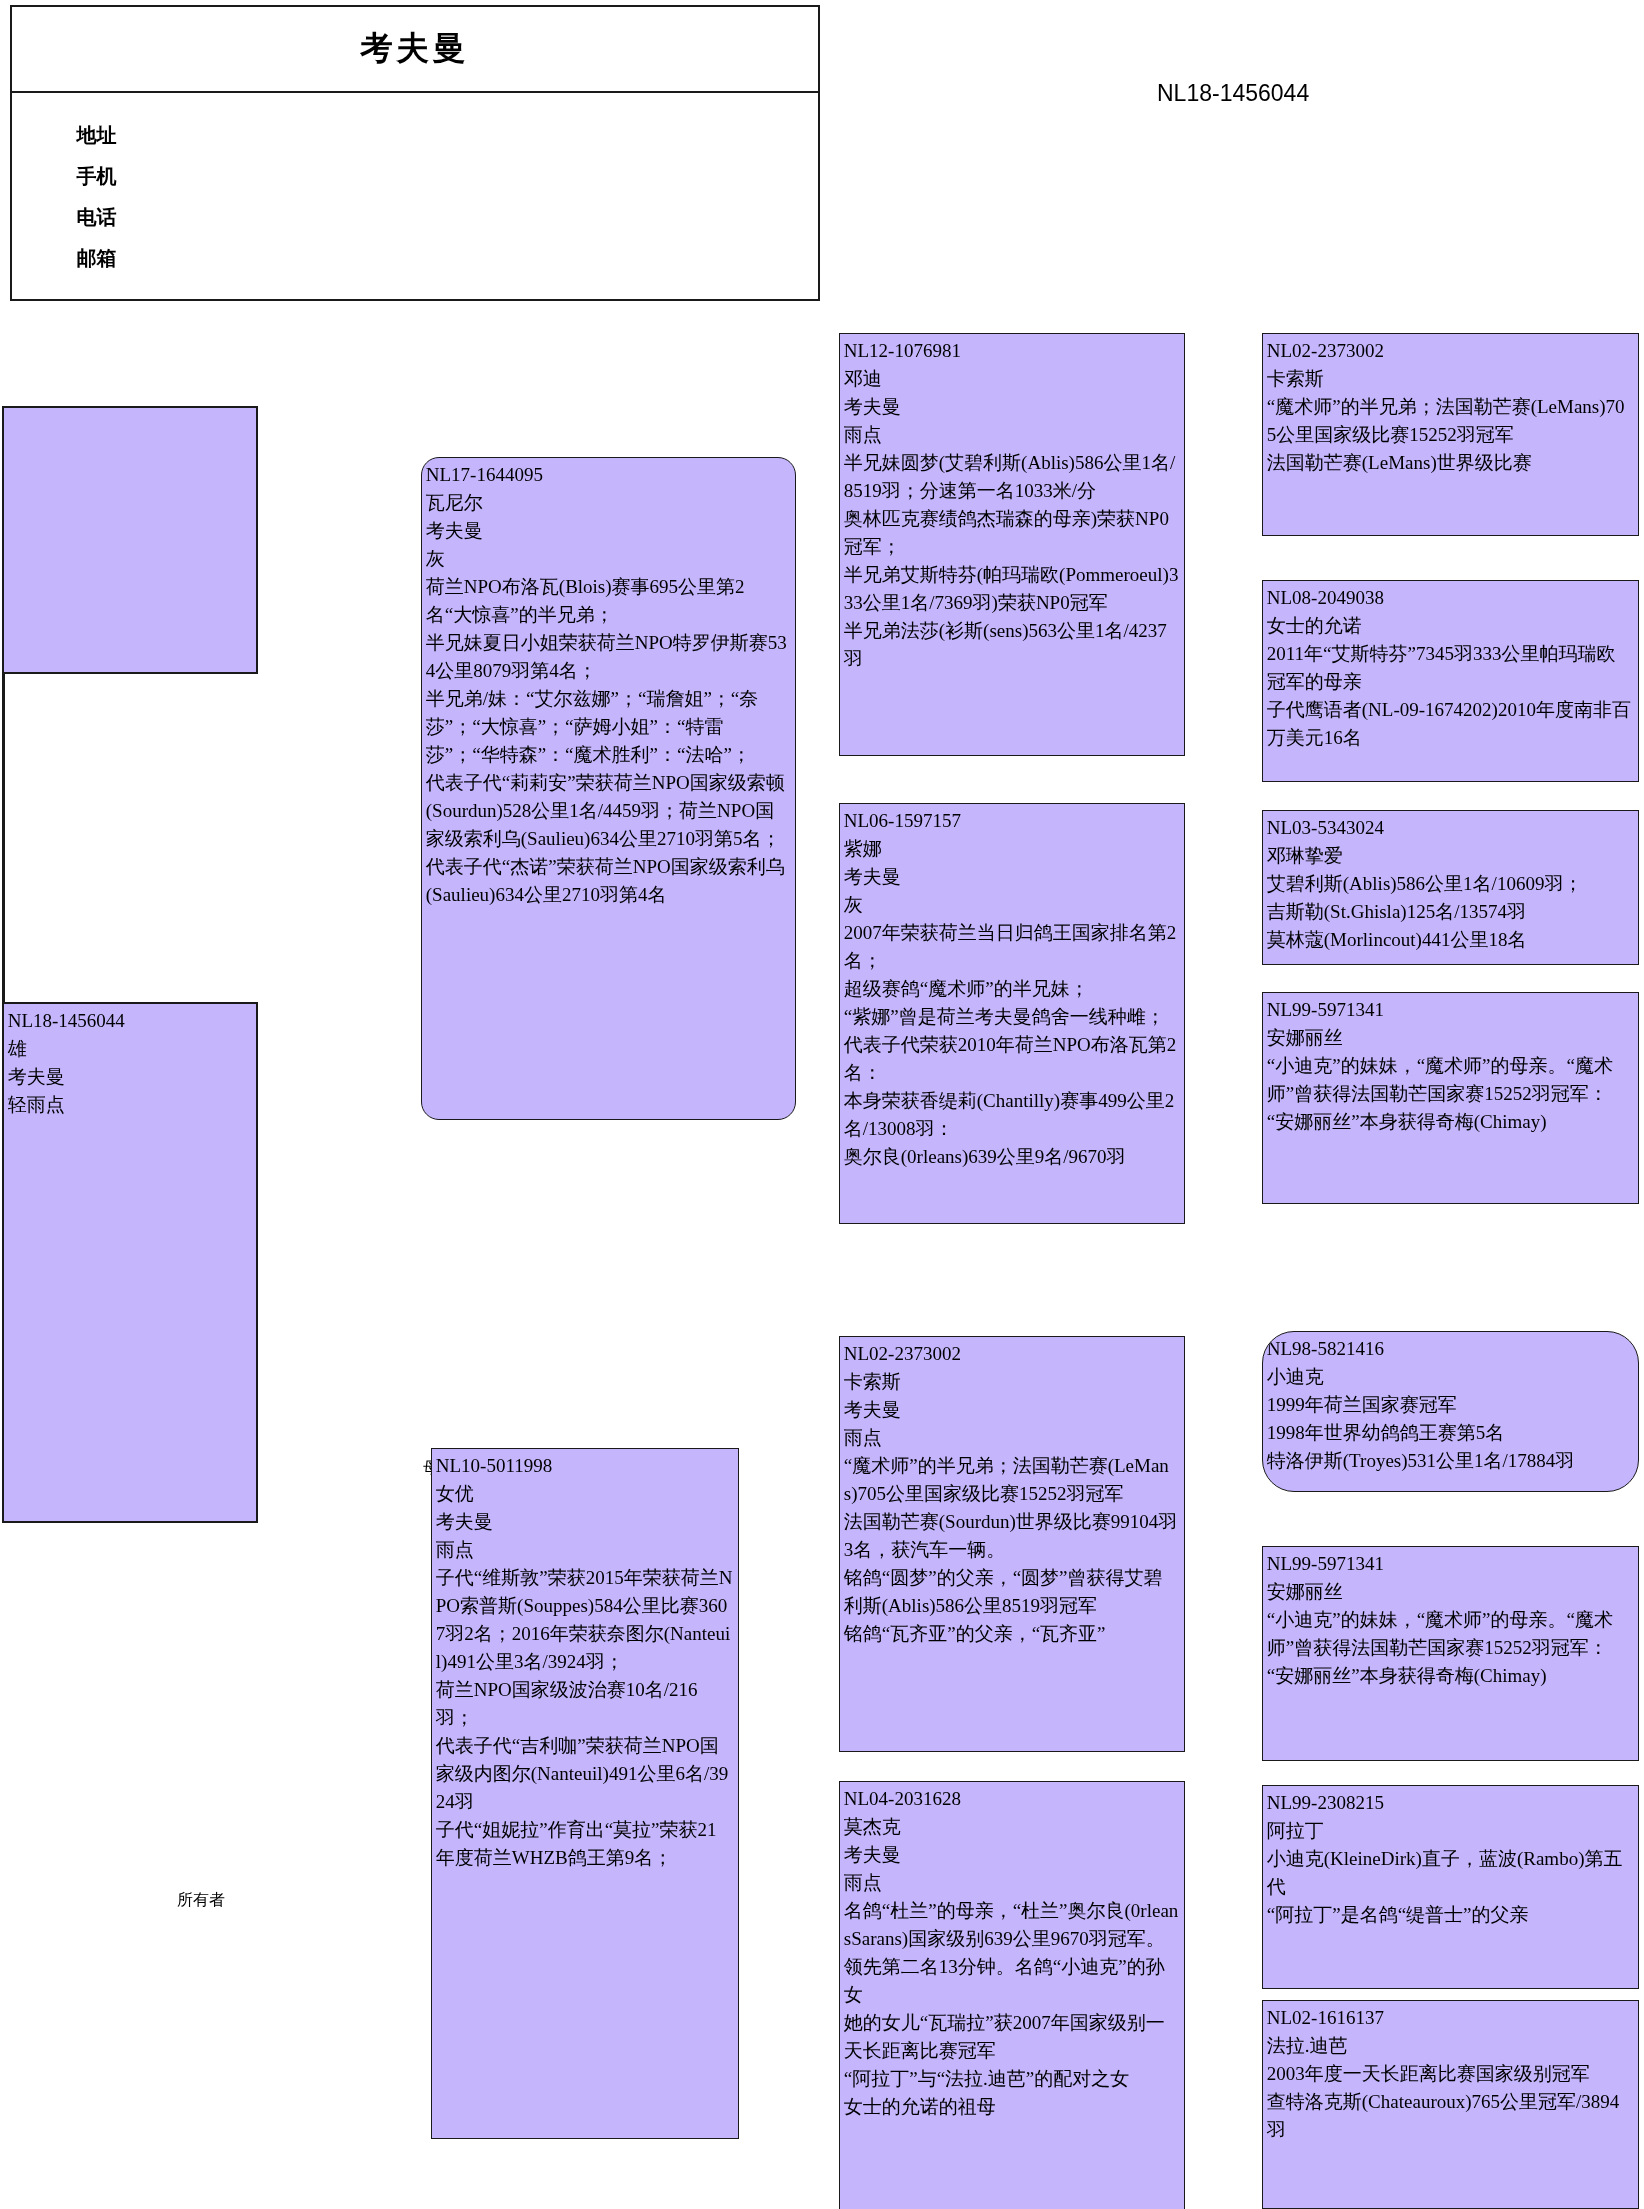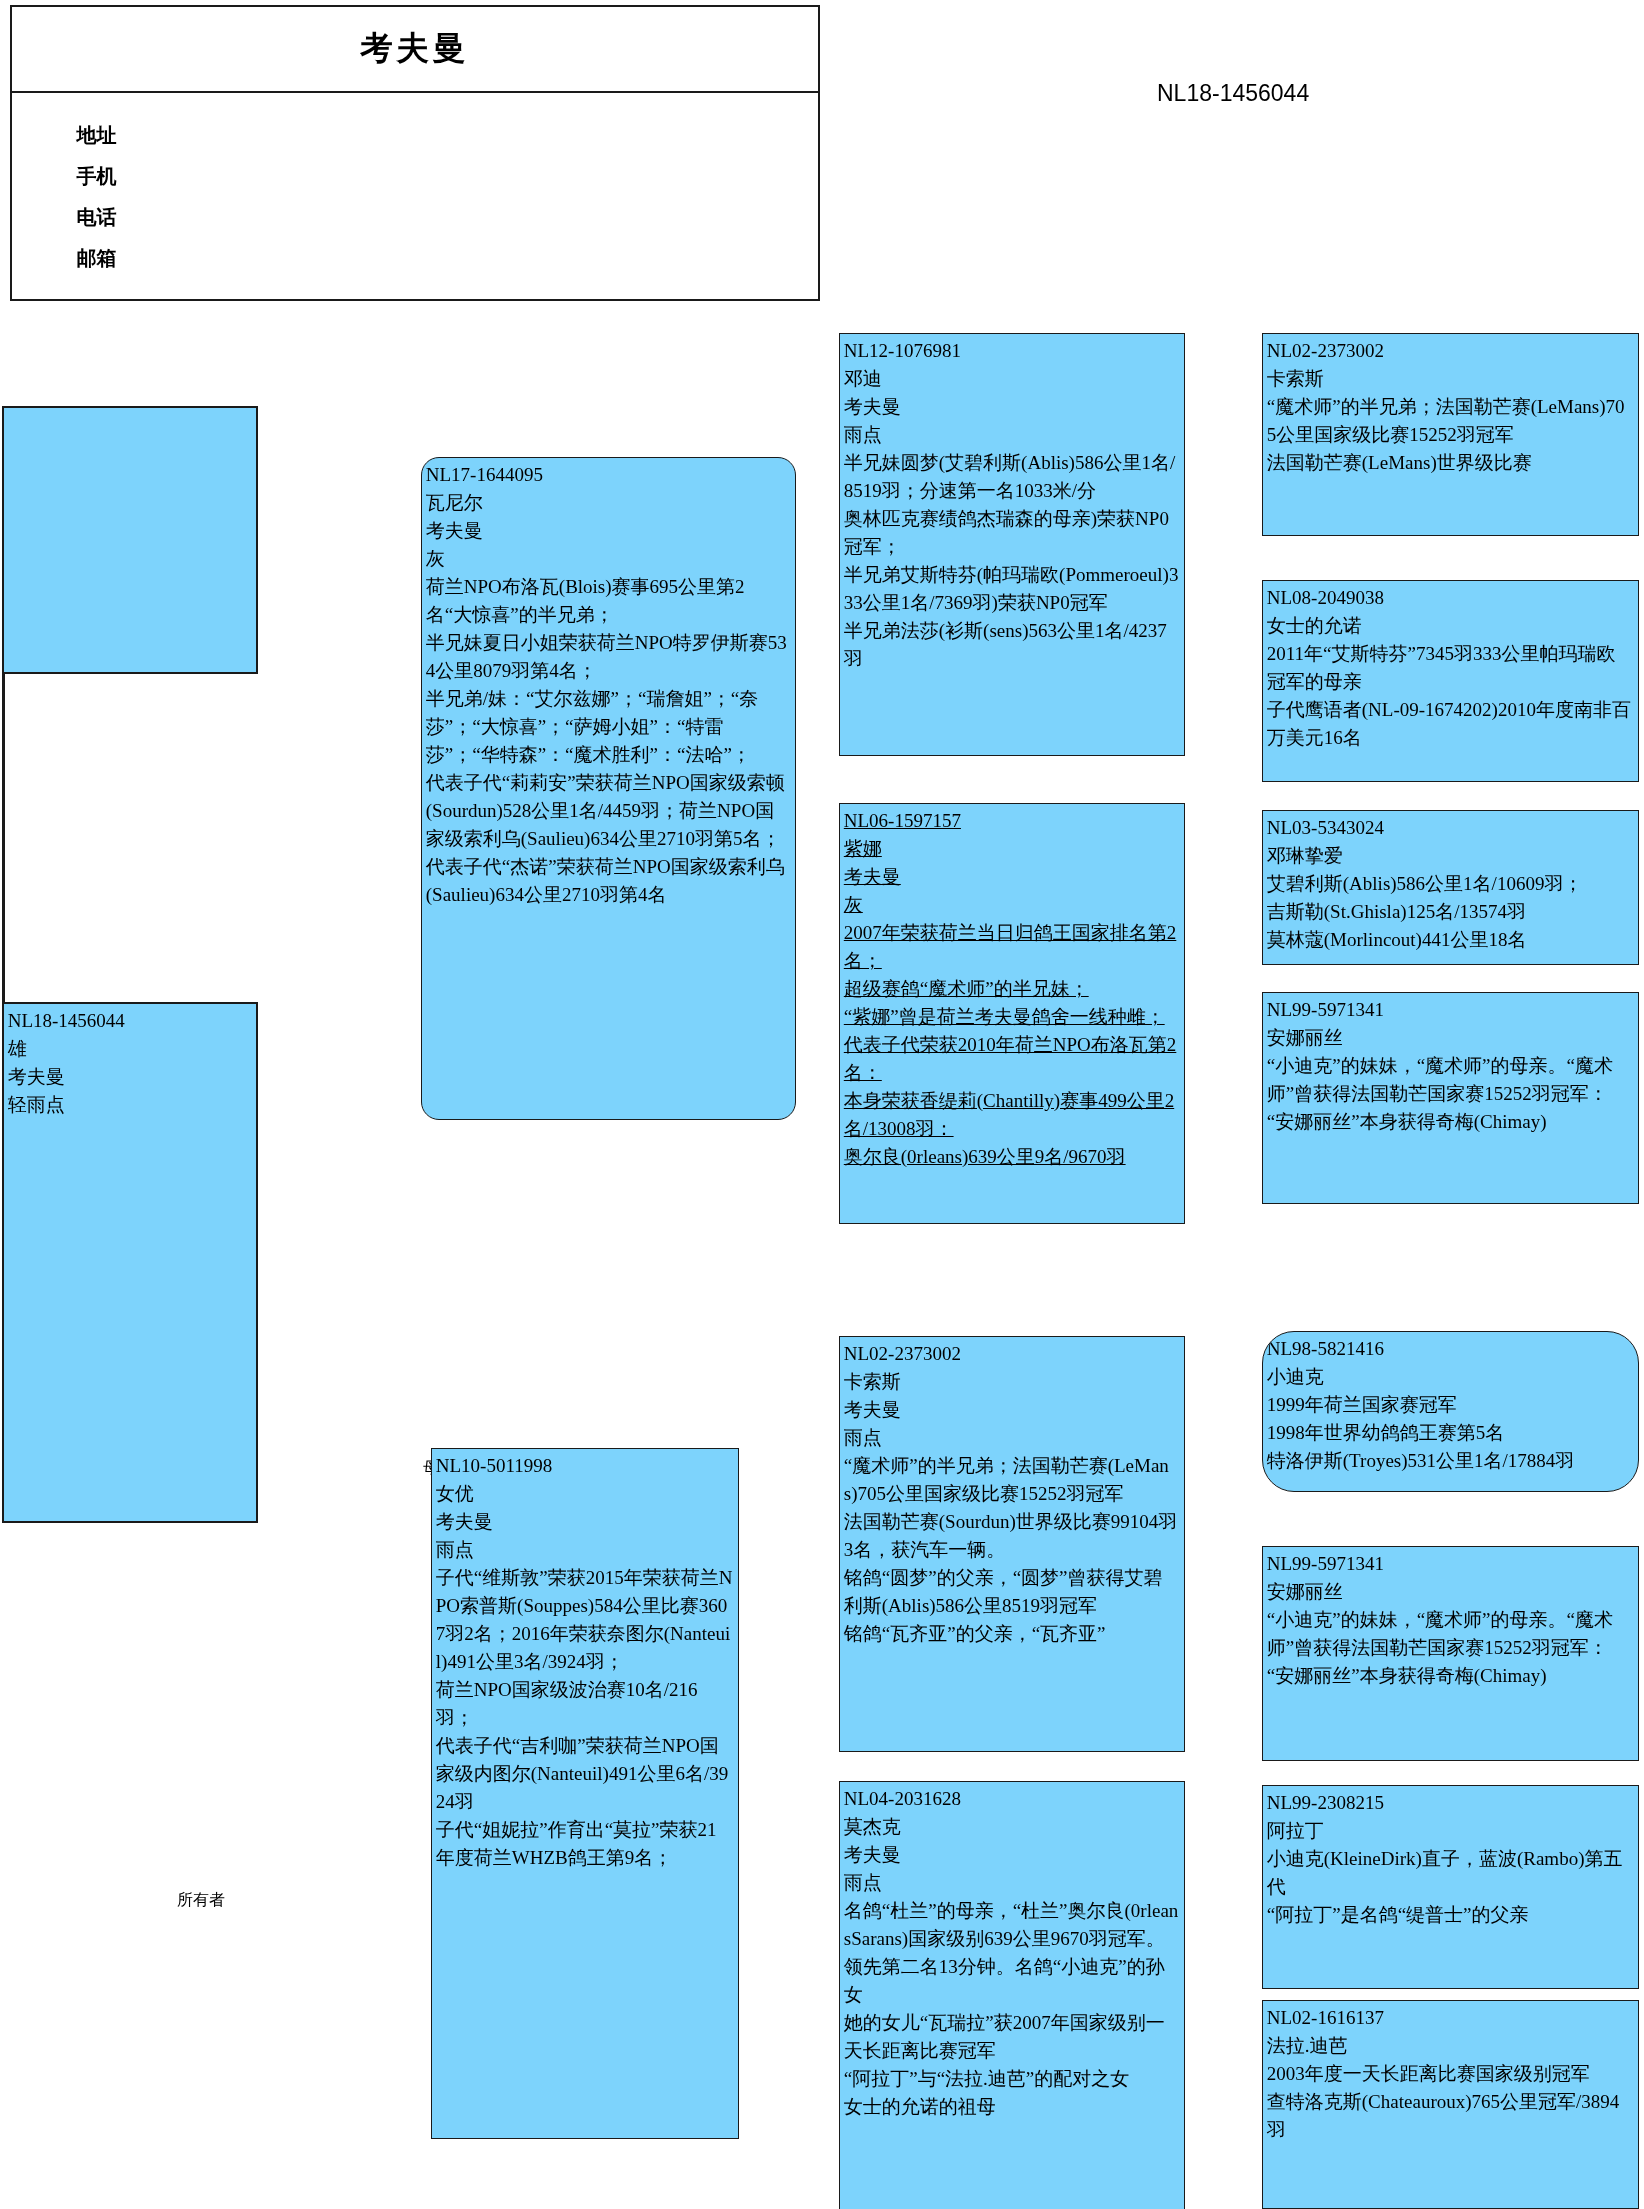--- a/index.html
+++ b/index.html
@@ -29,33 +29,33 @@
     font-size:23px;
   }
   
   .sec-label{position:absolute;font-size:16px;margin-top:47px;}
   .lbl-paternal{left:423px;top:414px;}
   .lbl-maternal{left:423px;top:1411px;}
   .lbl-owner{left:177px;top:1843px;}
   
   .pbox{
     position:absolute;box-sizing:border-box;
-    border:1.9px solid #1a1a1a;background:#7dd3fc;
+    border:1.9px solid #1a1a1a;background:#c4b5fd;
     padding:2.9px 4.8px 1.9px 3.8px;
     font-size:19px;line-height:28px;
     word-break:break-all;overflow:hidden;
   }
   .ln{min-height:28px;}
   .box-empty{left:1.9px;top:406px;width:256px;height:268px;border-width:2.9px;}
   .connector{position:absolute;left:1.9px;top:674px;width:2.9px;height:328px;background:#1a1a1a;}
   .box-subject{left:1.9px;top:1002px;width:256px;height:521px;border-width:2.9px;}
   .box-sire{left:421px;top:457px;width:375px;height:663px;border-radius:18px;}
   .box-dam{left:431px;top:1448px;width:308px;height:691px;}
   .box-sire-sire{left:839px;top:333px;width:346px;height:423px;}
-  .box-sire-dam{left:839px;top:803px;width:346px;height:421px;text-decoration:underline;}
+  .box-sire-dam{left:839px;top:803px;width:346px;height:421px;}
   .box-dam-sire{left:839px;top:1336px;width:346px;height:416px;}
   .box-dam-dam{left:839px;top:1781px;width:346px;height:538px;}
   .box-ssire-sire{left:1262px;top:333px;width:377px;height:203px;}
   .box-ssire-dam{left:1262px;top:580px;width:377px;height:202px;}
   .box-sdam-sire{left:1262px;top:810px;width:377px;height:155px;}
   .box-sdam-dam{left:1262px;top:992px;width:377px;height:212px;}
   .box-dsire-sire{left:1262px;top:1331px;width:377px;height:161px;border-radius:32px;}
   .box-dsire-dam{left:1262px;top:1546px;width:377px;height:215px;}
   .box-ddam-sire{left:1262px;top:1785px;width:377px;height:204px;}
   .box-ddam-dam{left:1262px;top:2000px;width:377px;height:209px;}

